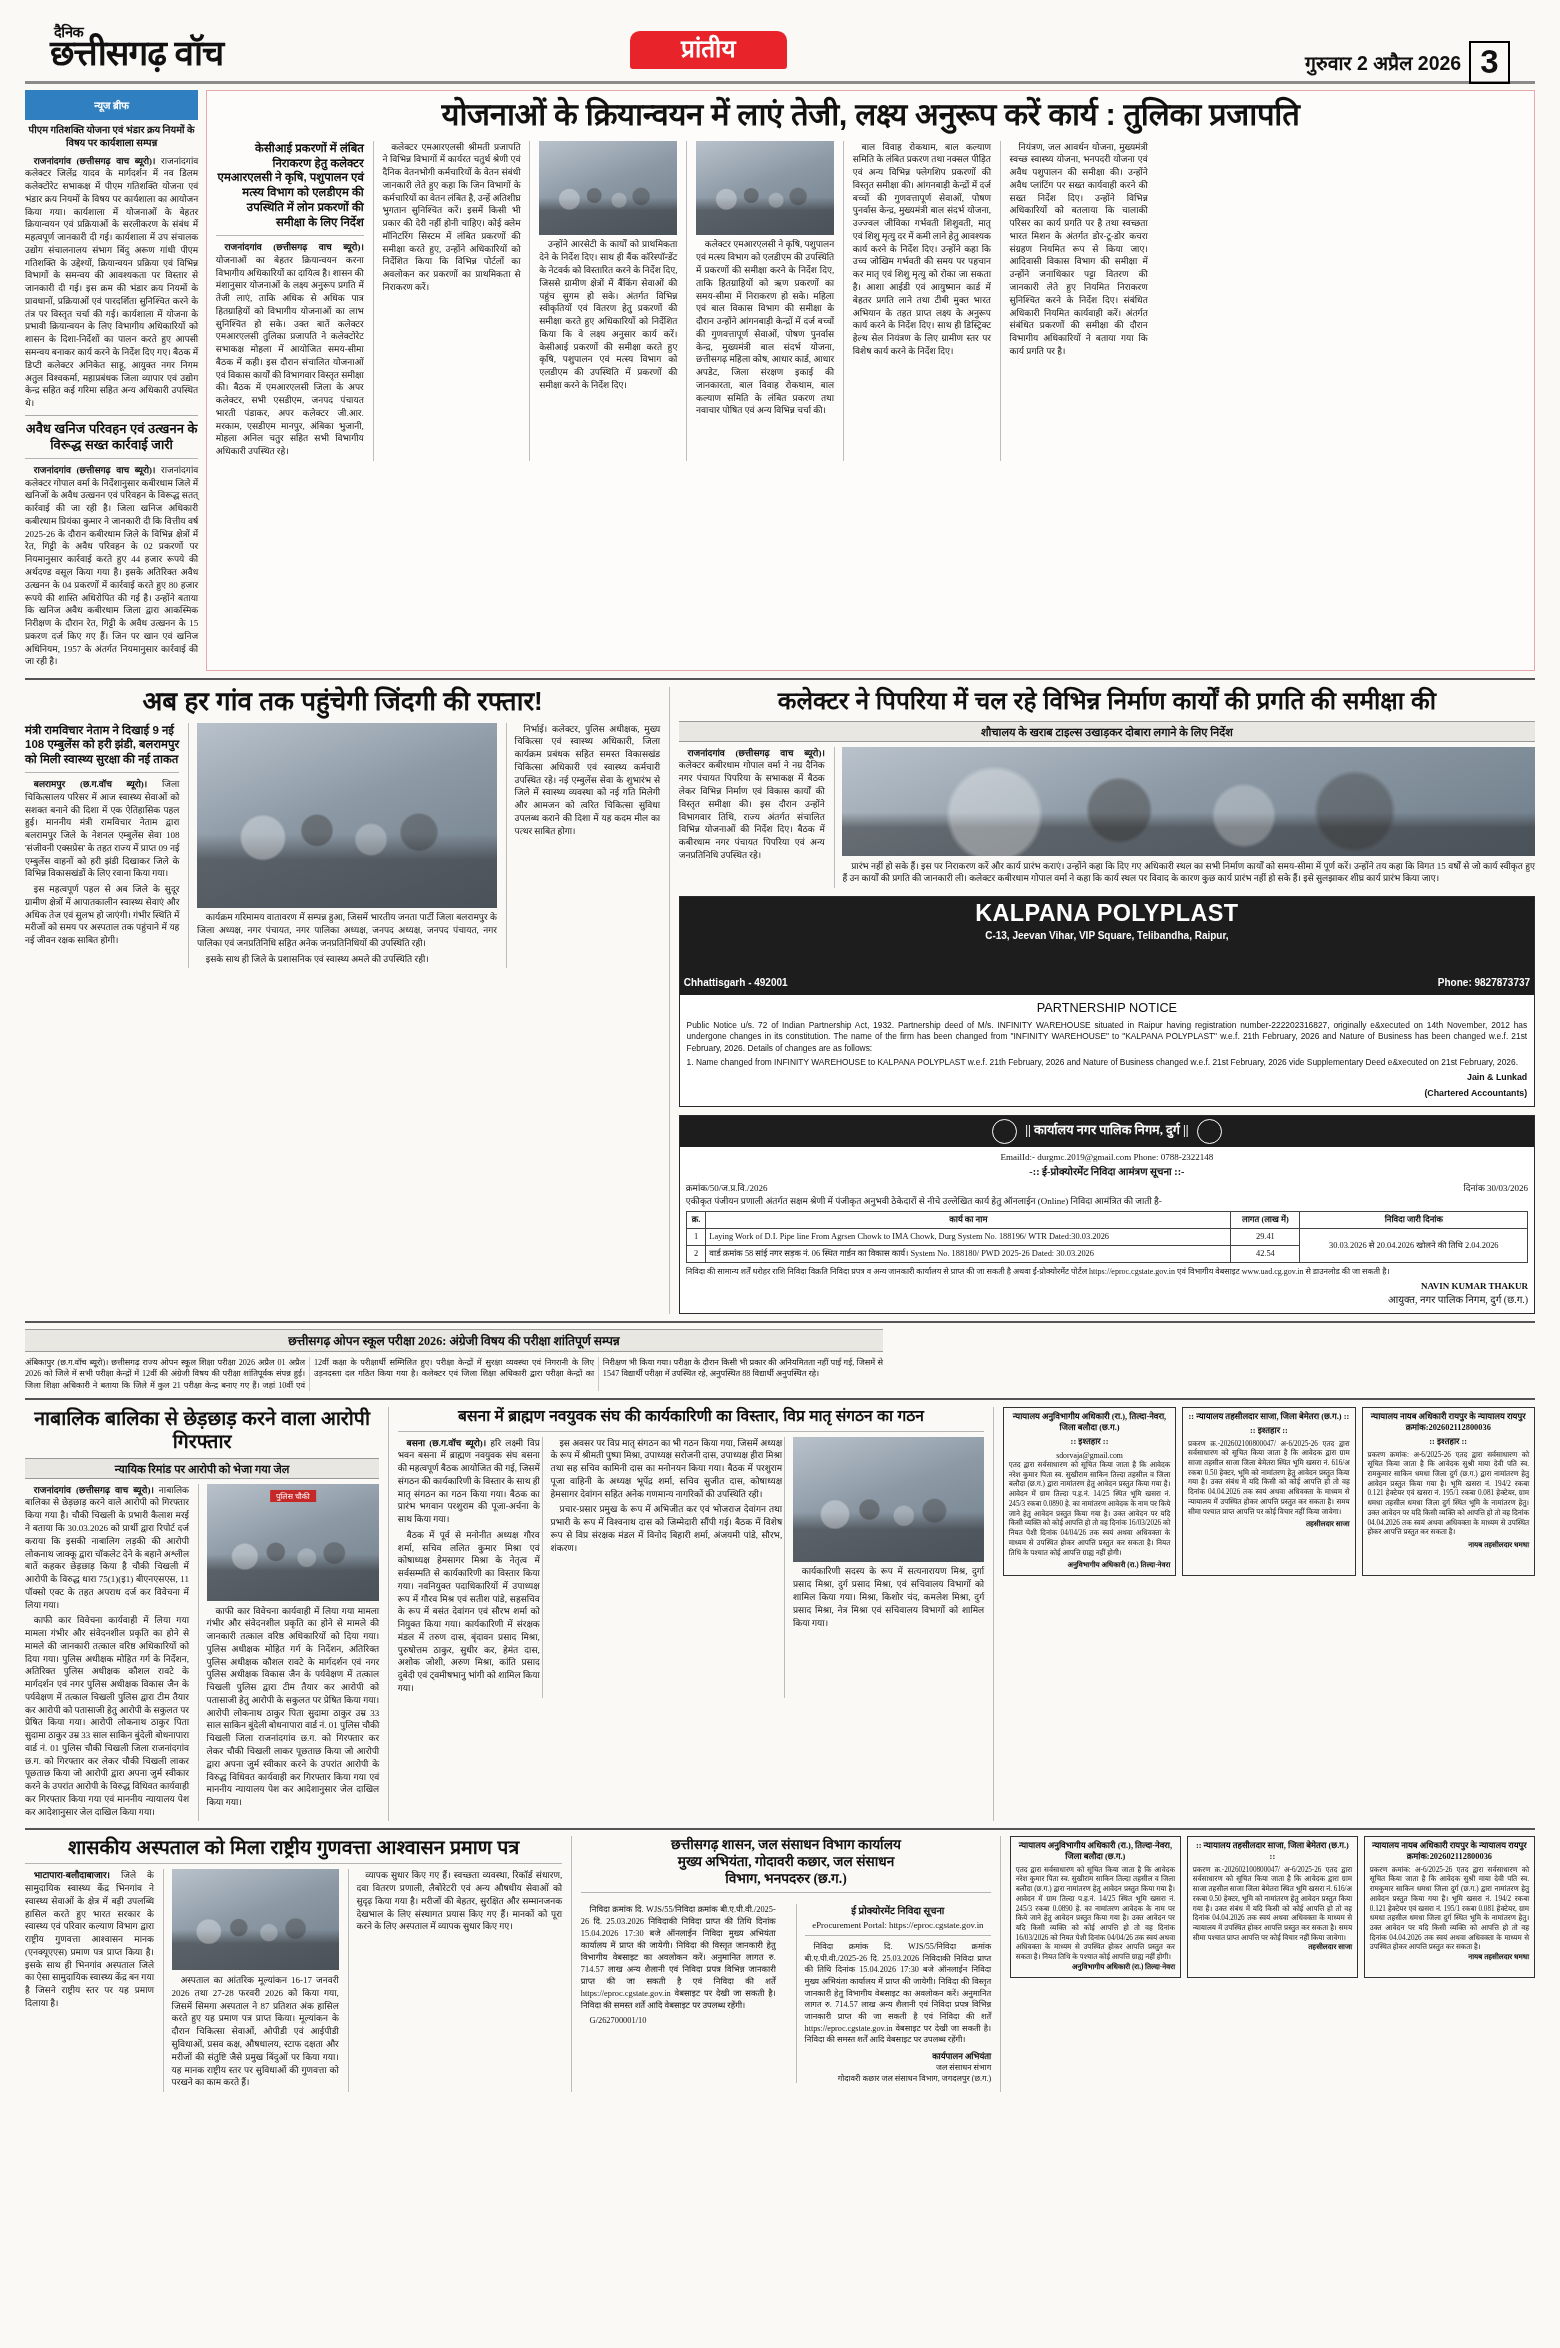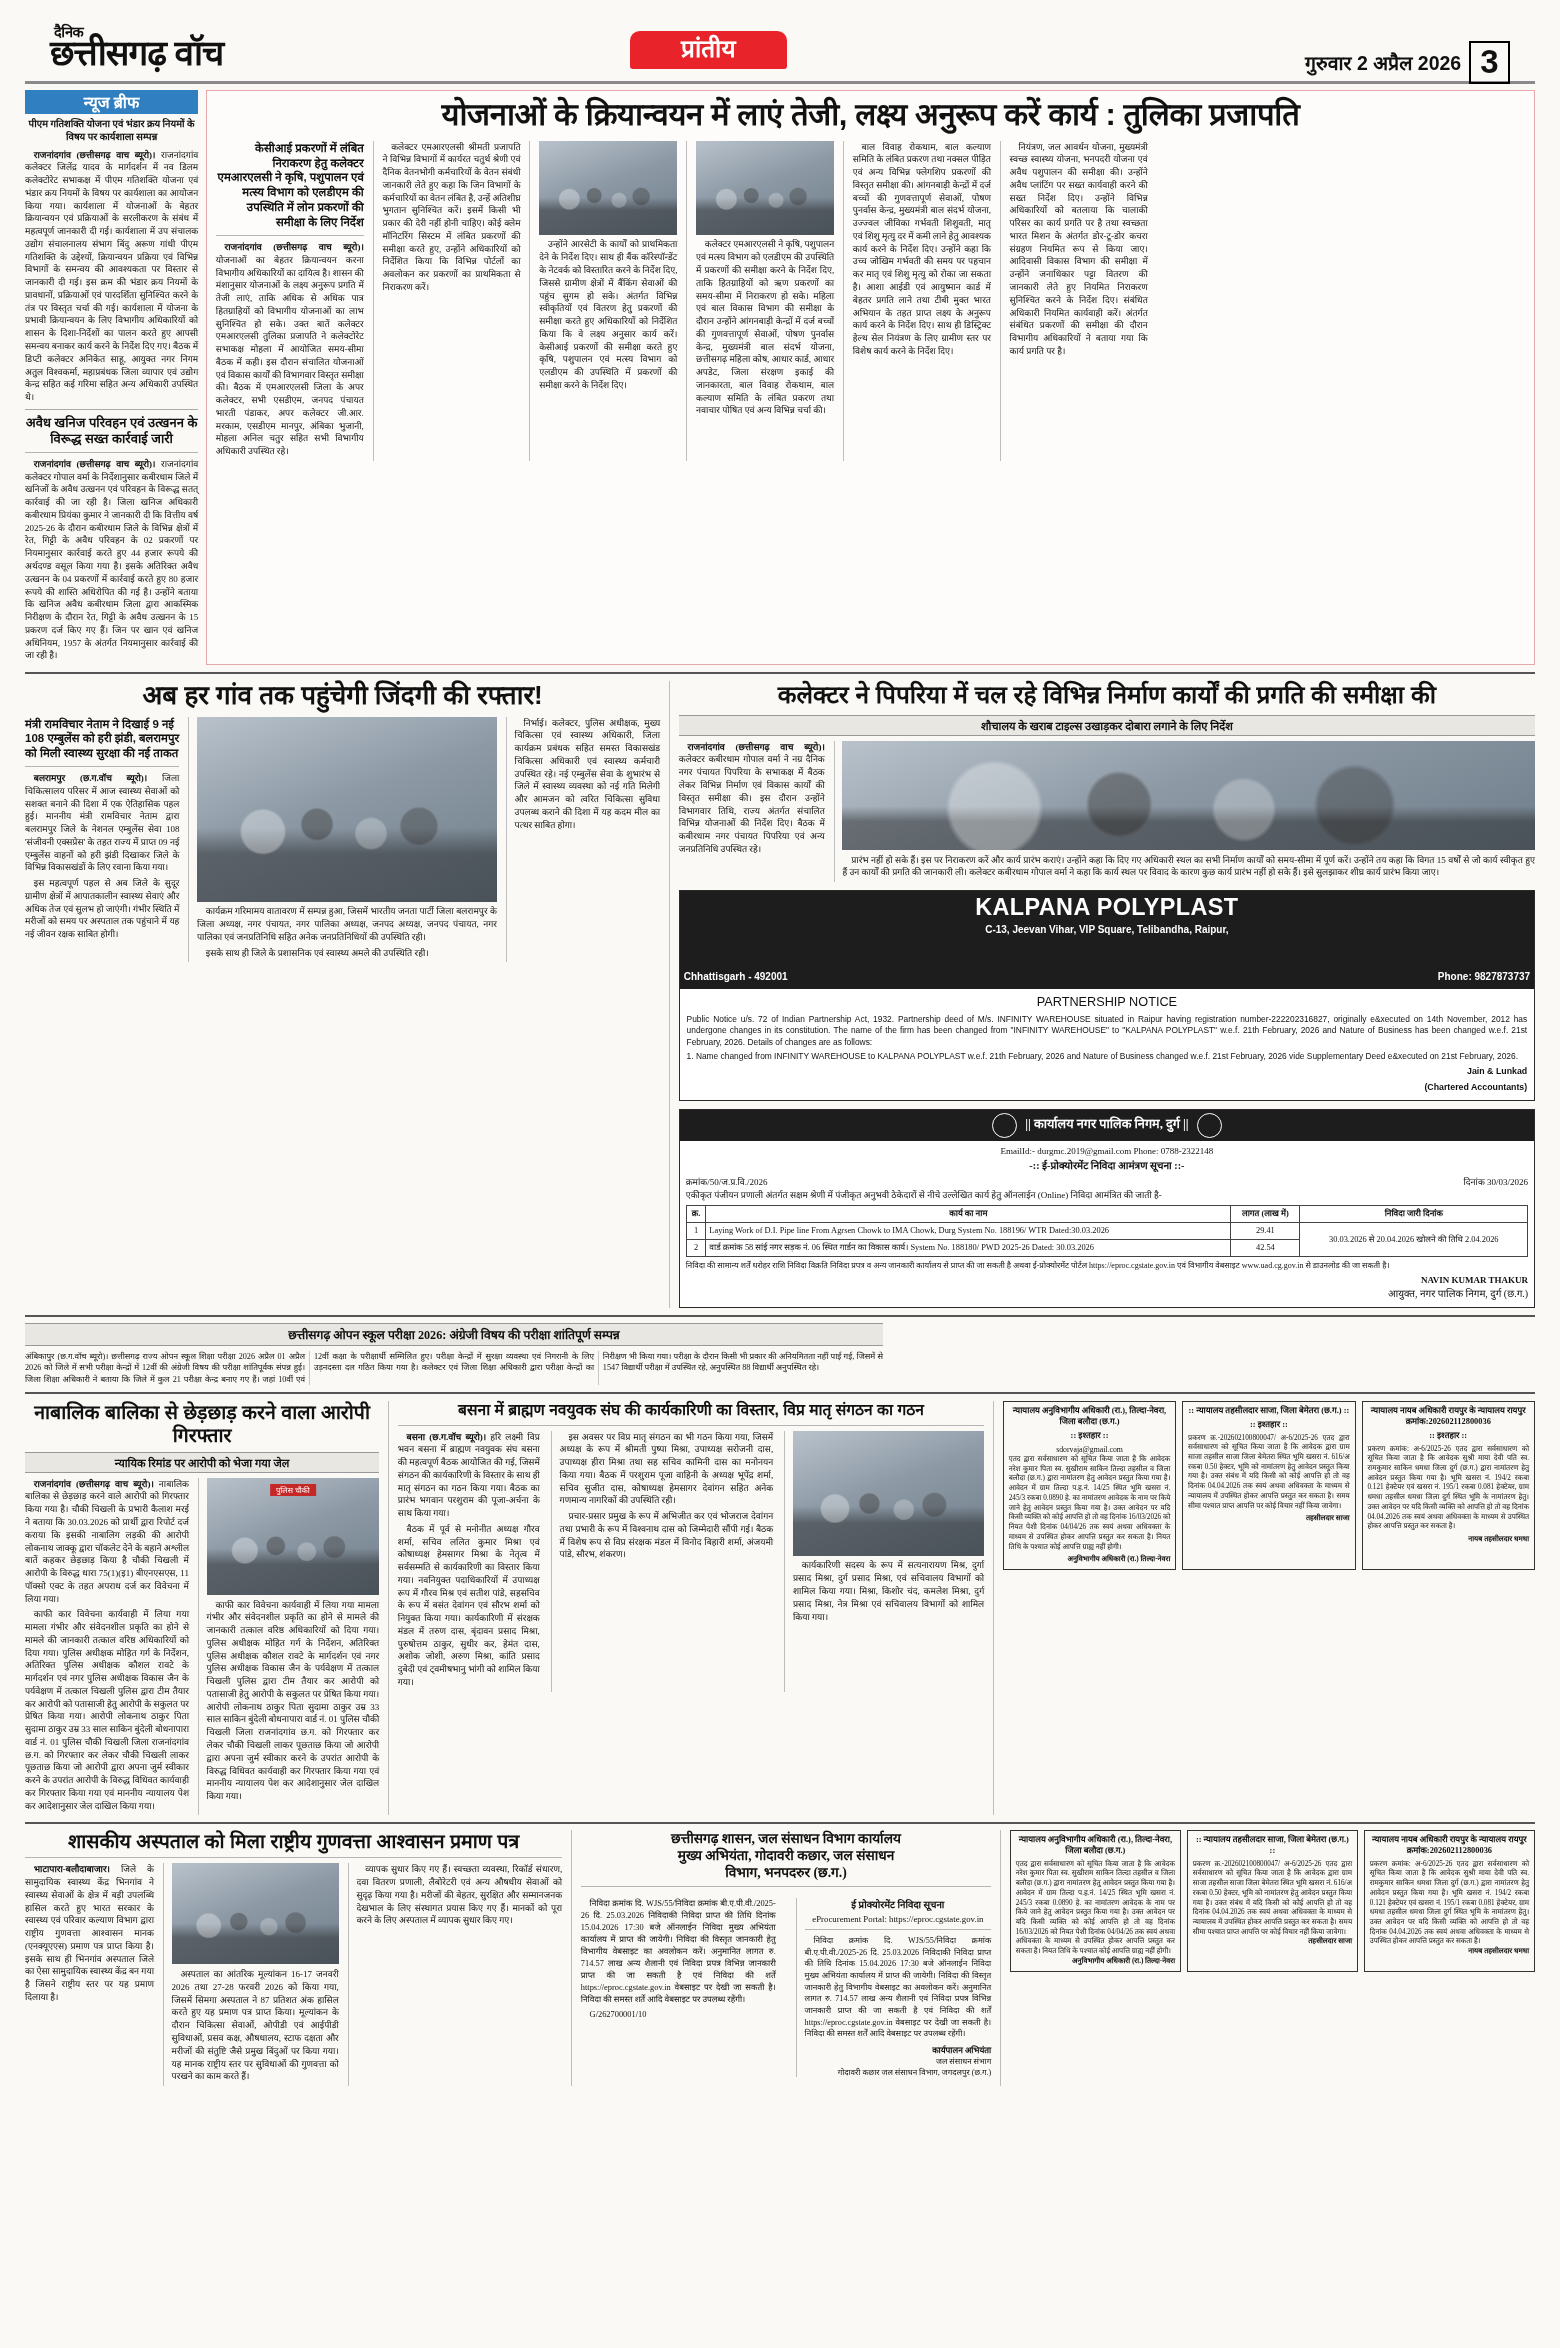--- a/index.html
+++ b/index.html
@@ -44,21 +44,21 @@
       radial-gradient(circle at 22% 62%, rgba(255,255,255,.32) 0 8%, transparent 9%),
       radial-gradient(circle at 40% 58%, rgba(40,35,30,.35) 0 7%, transparent 8%),
       radial-gradient(circle at 58% 63%, rgba(255,255,255,.25) 0 7%, transparent 8%),
       radial-gradient(circle at 74% 59%, rgba(40,35,30,.3) 0 7%, transparent 8%),
       linear-gradient(0deg, rgba(30,30,30,.45) 0 26%, transparent 40%);
   }
 
   
   .lead-wrap { display:flex; gap:0; margin-top:5.9px; }
   .newsbrief { width:181px; padding-right:7.8px; }
-  .nb-bar { background:#2f7fc1; color:#fff; text-align:center; font-size:16px; font-weight:bold; padding:1px 0; }
+  .nb-bar { background:#2f7fc1; color:#fff; text-align:center; font-size:10px; font-weight:bold; padding:8px 0; }
   .nb-head { font-size:9.8px; font-weight:bold; text-align:center; line-height:1.3; margin:3.9px 0 4.9px; }
   .nb-sep { border-top:1px solid #aaa; margin:4.9px 0; }
   .nb-title { font-size:13px; font-weight:bold; text-align:center; line-height:1.25; margin:2.9px 0 3.9px; font-family:"Liberation Sans",sans-serif;}
 
   .lead-main { flex:1; border:1px solid #e6a9ab; padding:6.8px 8.8px 7.8px; background:#fdfcfa; }
   .lead-headline { font-size:31px; font-weight:bold; text-align:center; letter-spacing:-0.4px;
                    font-family:"Liberation Sans", sans-serif; line-height:1.12; }
   .lead-cols { display:flex; gap:8.8px; margin-top:7.8px; }
   .lead-c { width:148px; }
   .lead-kicker { font-size:11.5px; font-weight:bold; line-height:1.3; text-align:right; font-family:"Liberation Sans",sans-serif;}
@@ -339,21 +339,21 @@
           <div class="body-txt" style="margin-left:7.8px;margin-top:3.9px">
             <p>काफी कार विवेचना कार्यवाही में लिया गया मामला गंभीर और संवेदनशील प्रकृति का होने से मामले की जानकारी तत्काल वरिष्ठ अधिकारियों को दिया गया। पुलिस अधीक्षक मोहित गर्ग के निर्देशन, अतिरिक्त पुलिस अधीक्षक कौशल रावटे के मार्गदर्शन एवं नगर पुलिस अधीक्षक विकास जैन के पर्यवेक्षण में तत्काल चिखली पुलिस द्वारा टीम तैयार कर आरोपी को पतासाजी हेतु आरोपी के सकुलत पर प्रेषित किया गया। आरोपी लोकनाथ ठाकुर पिता सुदामा ठाकुर उम्र 33 साल साकिन बुंदेली बोधनापारा वार्ड नं. 01 पुलिस चौकी चिखली जिला राजनांदगांव छ.ग. को गिरफ्तार कर लेकर चौकी चिखली लाकर पूछताछ किया जो आरोपी द्वारा अपना जुर्म स्वीकार करने के उपरांत आरोपी के विरुद्ध विधिवत कार्यवाही कर गिरफ्तार किया गया एवं माननीय न्यायालय पेश कर आदेशानुसार जेल दाखिल किया गया।</p>
           </div>
         </div>
       </div>
     </div>
 
     <div class="bm col-rule">
       <h3 class="bhead-sm">बसना में ब्राह्मण नवयुवक संघ की कार्यकारिणी का विस्तार, विप्र मातृ संगठन का गठन</h3>
       <div class="hr-light"></div>
-      <div style="display:flex;gap:11px">
+      <div style="display:flex;gap:2px">
         <div style="width:142px">
           <div class="body-txt">
             <p><b>बसना (छ.ग.वॉच ब्यूरो)।</b>
                <span>हरि लक्ष्मी विप्र भवन बसना में ब्राह्मण नवयुवक संघ बसना की महत्वपूर्ण बैठक आयोजित की गई, जिसमें संगठन की कार्यकारिणी के विस्तार के साथ ही मातृ संगठन का गठन किया गया। बैठक का प्रारंभ भगवान परशुराम की पूजा-अर्चना के साथ किया गया।</span></p>
             <p>बैठक में पूर्व से मनोनीत अध्यक्ष गौरव शर्मा, सचिव ललित कुमार मिश्रा एवं कोषाध्यक्ष हेमसागर मिश्रा के नेतृत्व में सर्वसम्मति से कार्यकारिणी का विस्तार किया गया। नवनियुक्त पदाधिकारियों में उपाध्यक्ष रूप में गौरव मिश्र एवं सतीश पांडे, सहसचिव के रूप में बसंत देवांगन एवं सौरभ शर्मा को नियुक्त किया गया। कार्यकारिणी में संरक्षक मंडल में तरुण दास, बृंदावन प्रसाद मिश्रा, पुरुषोत्तम ठाकुर, सुधीर कर, हेमंत दास, अशोक जोशी, अरुण मिश्रा, कांति प्रसाद दुबेदी एवं ट्वमीषभानु भांगी को शामिल किया गया।</p>
           </div>
         </div>
         <div style="flex:1" class="col-rule">
           <div class="body-txt" style="margin-left:7.8px">
             <p>इस अवसर पर विप्र मातृ संगठन का भी गठन किया गया, जिसमें अध्यक्ष के रूप में श्रीमती पुष्पा मिश्रा, उपाध्यक्ष सरोजनी दास, उपाध्यक्ष हीरा मिश्रा तथा सह सचिव कामिनी दास का मनोनयन किया गया। बैठक में परशुराम पूजा वाहिनी के अध्यक्ष भूपेंद्र शर्मा, सचिव सुजीत दास, कोषाध्यक्ष हेमसागर देवांगन सहित अनेक गणमान्य नागरिकों की उपस्थिति रही।</p>

